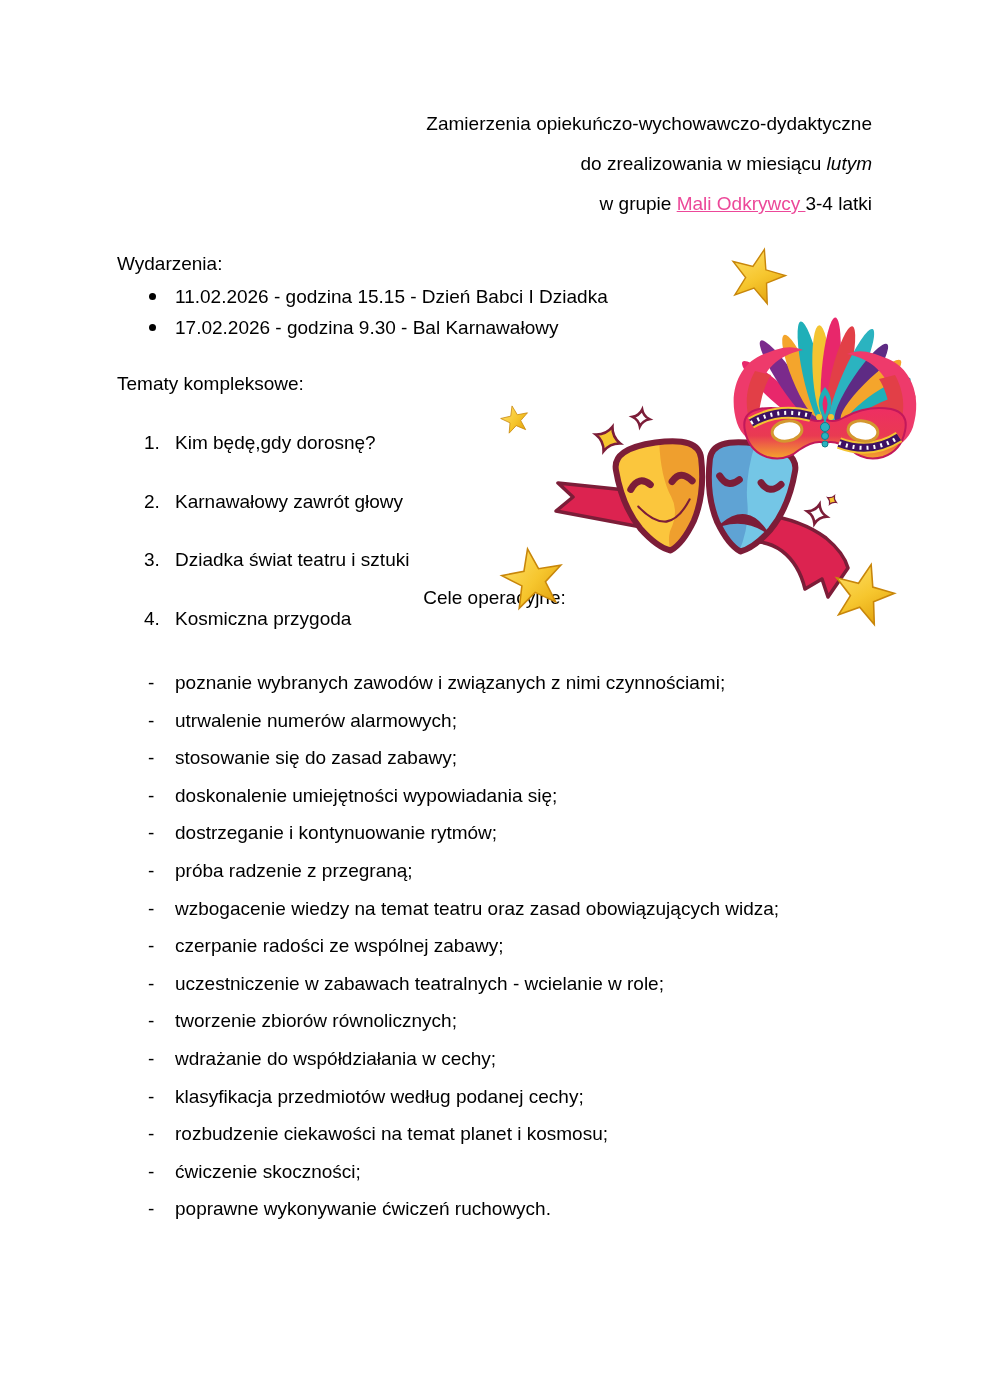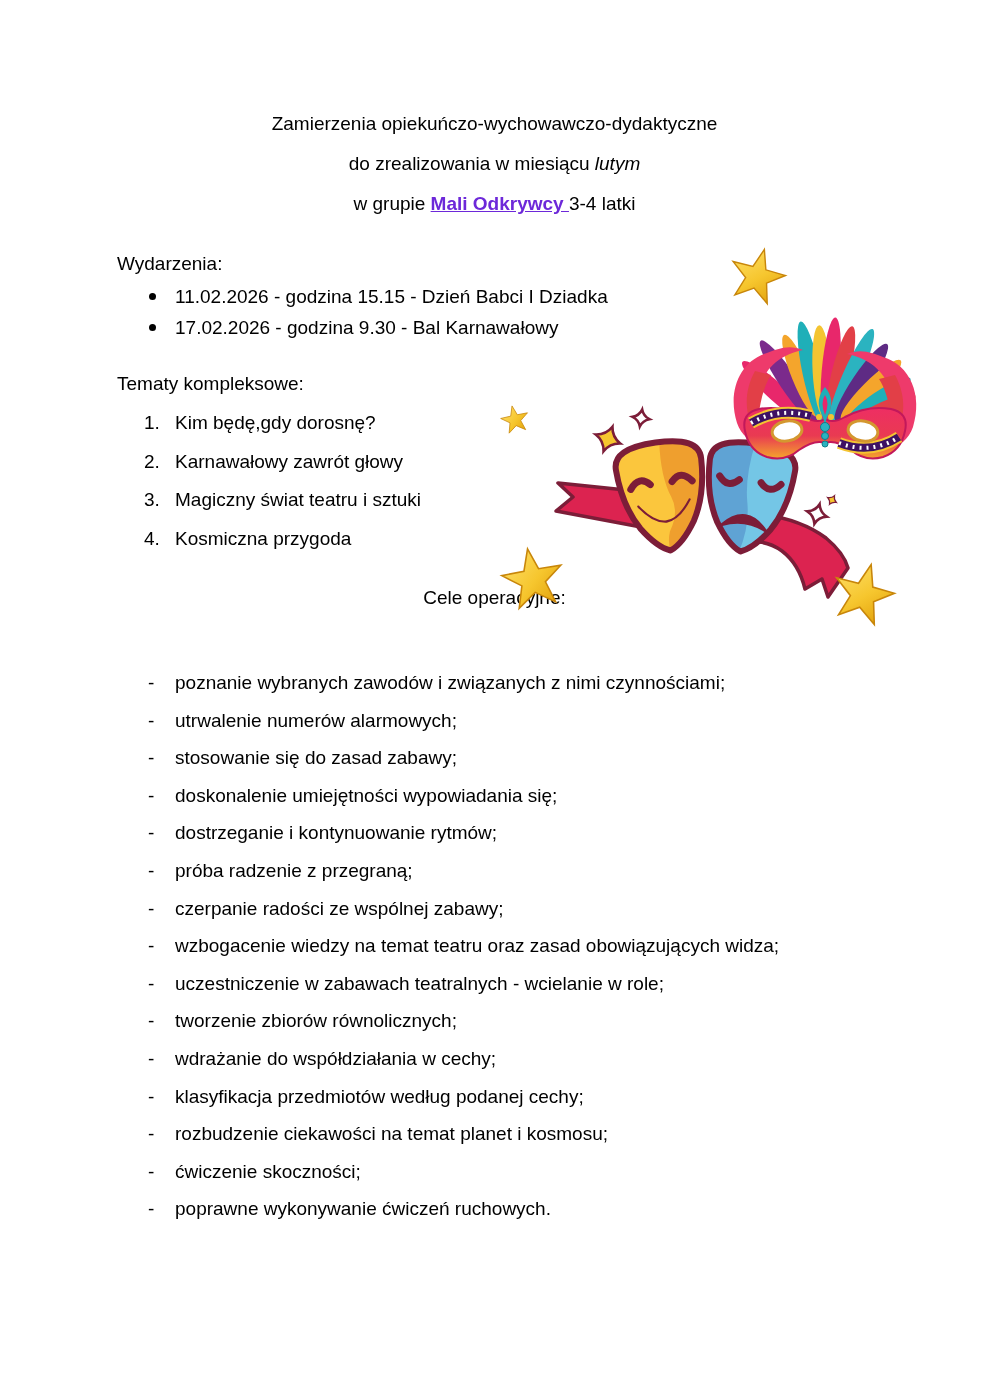--- a/index.html
+++ b/index.html
@@ -7,44 +7,44 @@
     position:relative;
     width:989px; height:1391px;
     background:#ffffff;
     font-family:"Liberation Sans","DejaVu Sans",sans-serif;
     font-size:19px; color:#000000;
     overflow:hidden;
   }
   .abs { position:absolute; left:117px; width:755px; }
 
   
-  .title-block { top:104px; text-align:center; line-height:40px; }
+  .title-block { top:104px; text-align:right; line-height:40px; }
   .month-italic { font-style:italic; }
-  .group-link { color:#6d28d9; font-weight:bold; text-decoration:underline; cursor:pointer; }
+  .group-link { color:#ec4899; font-weight:normal; text-decoration:underline; cursor:pointer; }
 
   
   .sec-heading { line-height:23px; }
   .h-events { top:252px; }
   .h-themes { top:372px; }
   .h-goals  { top:586px;text-align:center; }
 
   ul,ol { margin:0; padding:0; list-style:none; }
   li { position:relative; padding-left:58px; }
 
   
   .events-list { top:281px; }
   .events-list li { line-height:31px; }
   .events-list li::before {
     content:""; position:absolute; left:32px; top:12px;
     width:7px; height:7px; border-radius:50%; background:#000;
   }
 
   
   .themes-list { top:404px; counter-reset:num; }
-  .themes-list li { line-height:38.5px; counter-increment:num; }
+  .themes-list li { line-height:38.5px; counter-increment:num;margin-top:20px; }
   .themes-list li::before {
     content:counter(num) "."; position:absolute; left:27px;
   }
 
   
   .goals-list { top:620px;margin-top:44px; }
   .goals-list li { line-height:37.6px; }
   .goals-list li::before { content:"-"; position:absolute; left:31px; }
 
   
@@ -64,34 +64,34 @@
   <div class="abs sec-heading h-events">Wydarzenia:</div>
   <ul class="abs events-list">
     <li>11.02.2026 - godzina 15.15 - Dzień Babci I Dziadka</li>
     <li>17.02.2026 - godzina 9.30 - Bal Karnawałowy</li>
   </ul>
 
   <div class="abs sec-heading h-themes">Tematy kompleksowe:</div>
   <ol class="abs themes-list">
     <li>Kim będę,gdy dorosnę?</li>
     <li>Karnawałowy zawrót głowy</li>
-    <li>Magiczny świat teatru i sztuki</li>
+    <li>Dziadka świat teatru i sztuki</li>
     <li>Kosmiczna przygoda</li>
   </ol>
 
   <div class="abs sec-heading h-goals">Cele operacyjne:</div>
   <ul class="abs goals-list">
     <li>poznanie wybranych zawodów i związanych z nimi czynnościami;</li>
     <li>utrwalenie numerów alarmowych;</li>
     <li>stosowanie się do zasad zabawy;</li>
     <li>doskonalenie umiejętności wypowiadania się;</li>
     <li>dostrzeganie i kontynuowanie rytmów;</li>
     <li>próba radzenie z przegraną;</li>
+    <li>wzbogacenie wiedzy na temat teatru oraz zasad obowiązujących widza;</li>
     <li>czerpanie radości ze wspólnej zabawy;</li>
-    <li>wzbogacenie wiedzy na temat teatru oraz zasad obowiązujących widza;</li>
     <li>uczestniczenie w zabawach teatralnych - wcielanie w role;</li>
     <li>tworzenie zbiorów równolicznych;</li>
     <li>wdrażanie do współdziałania w cechy;</li>
     <li>klasyfikacja przedmiotów według podanej cechy;</li>
     <li>rozbudzenie ciekawości na temat planet i kosmosu;</li>
     <li>ćwiczenie skoczności;</li>
     <li>poprawne wykonywanie ćwiczeń ruchowych.</li>
   </ul>
 
   <svg class="illustration" viewBox="0 0 470 400" xmlns="http://www.w3.org/2000/svg">

